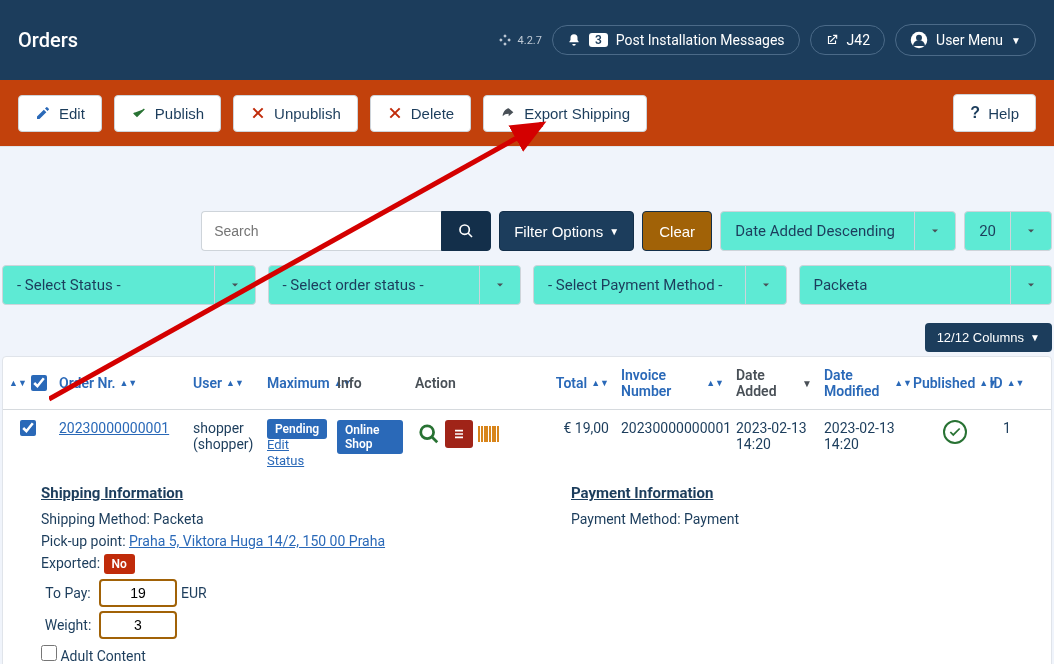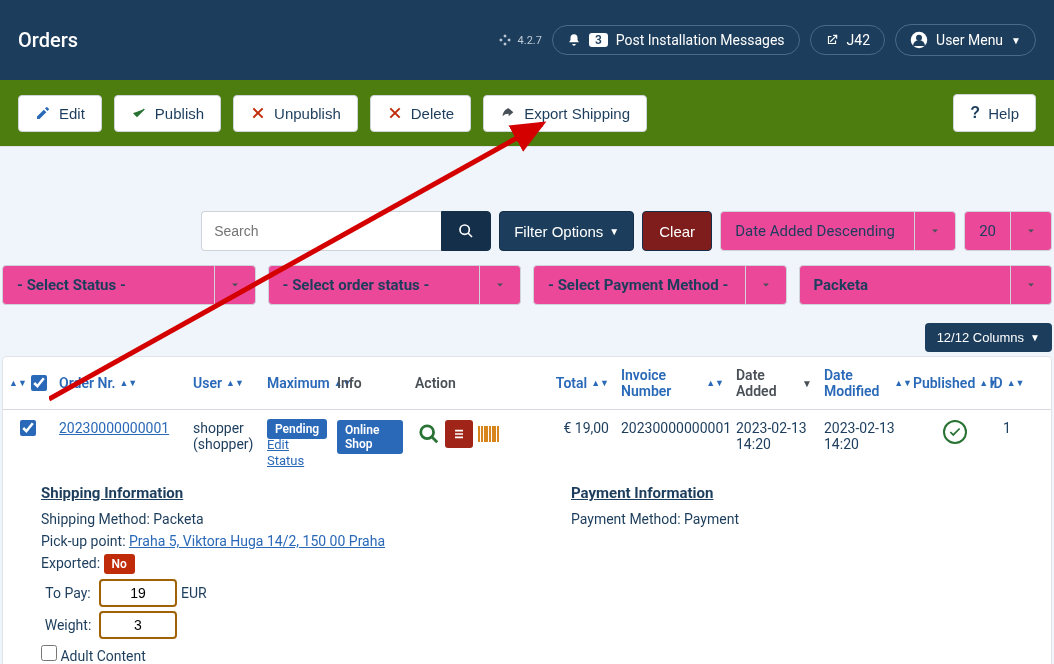--- a/index.html
+++ b/index.html
@@ -3,37 +3,37 @@
 <meta charset="utf-8">
 <style>
 * { box-sizing: border-box; margin: 0; padding: 0; }
 body { font-family: -apple-system, BlinkMacSystemFont, "Segoe UI", Roboto, Arial, sans-serif; font-size: 14px; background: #f0f4fb; color: #1c3d5c; width: 1054px; height: 664px; overflow: hidden; }
 .topbar { background: #1c3d5c; color: #fff; padding: 24px 18px; display: flex; align-items: center; justify-content: space-between; }
 .topbar h1 { font-size: 20px; font-weight: 500; }
 .topbar-right { display: flex; gap: 10px; align-items: center; }
 .pill { border: 1px solid #4b6a88; border-radius: 20px; padding: 6px 14px; display: flex; align-items: center; gap: 8px; color: #fff; font-size: 14px; cursor: pointer; }
 .pill .badge { background: #fff; color: #1c3d5c; border-radius: 3px; padding: 0 6px; font-weight: 600; font-size: 12px; }
 .ver { color: #c0cbd6; font-size: 11px; display:flex; align-items:center; gap:6px;}
-.toolbar { background: #4d7c0f; border-bottom:1px solid #e0e4ea; padding: 14px 18px; display: flex; gap: 12px; align-items: center; }
+.toolbar { background: #c2410c; border-bottom:1px solid #e0e4ea; padding: 14px 18px; display: flex; gap: 12px; align-items: center; }
 .btn { border: 1px solid #ced4da; background: #fff; border-radius: 4px; padding: 9px 16px; font-size: 15px; display: inline-flex; align-items: center; gap: 8px; cursor: pointer; color: #1c3d5c; }
 .btn .ico { width: 16px; height: 16px; }
 .spacer { flex: 1; }
 .content { padding: 20px 2px; margin-top: 44px; }
 .filter-row1 { display: flex; gap: 8px; justify-content: flex-end; margin-bottom: 14px; align-items:stretch;}
 .search-g { display: flex; flex: 0 0 280px; }
 .search-g input { border: 1px solid #ced4da; border-right: none; border-radius: 4px 0 0 4px; padding: 10px 12px; font-size: 14px; width: 240px; color:#667; }
 .search-btn { border: 1px solid #132f4a; border-radius: 0 4px 4px 0; background: #132f4a; color: #fff; padding: 0 16px; display:flex;align-items:center;}
 .btn-dark { border:1px solid #132f4a; background:#1c3d5c; color:#fff; border-radius:4px; padding:10px 14px; font-size:15px; display:inline-flex; align-items:center; gap:6px;}
-.btn-darker { border:1px solid #132f4a; background:#7f1d1d; color:#fff; border-radius:4px; padding:10px 16px; font-size:15px;}
-.select-look { border:1px solid #ced4da; background:#ec4899; border-radius:4px; display:flex; align-items:center; min-width:200px;}
+.btn-darker { border:1px solid #132f4a; background:#a16207; color:#fff; border-radius:4px; padding:10px 16px; font-size:15px;}
+.select-look { border:1px solid #ced4da; background:#5eead4; border-radius:4px; display:flex; align-items:center; min-width:200px;}
 .select-look .txt{ padding:10px 14px; flex:1; font-size:15px; white-space:nowrap; overflow:hidden;}
 .select-look .ar{ border-left:1px solid #ced4da; padding:0 14px; height:100%; display:flex; align-items:center;}
 .sel-small{min-width:60px;}
 .filter-row2 { display:flex; gap:12px; margin-bottom:18px;}
-.filter-row2 .select-look{flex:1; min-width:0;font-weight:bold;}
+.filter-row2 .select-look{flex:1; min-width:0;}
 .cols-row{display:flex; justify-content:flex-end; margin-bottom:4px;}
 .cols-btn{background:#1c3d5c;color:#fff;border:none;border-radius:4px;padding:7px 12px;font-size:13px;display:flex;align-items:center;gap:6px;}
 .table {background:#fff; border:1px solid #e0e4ea; border-radius:4px; font-size:14px;width:100%;}
 .thead{display:flex;border-bottom:1px solid #d6dade;padding:10px 0;}
 .th,.td{padding:0 6px;display:flex;align-items:center;}
 .th{color:#2a69b8;font-weight:600;gap:4px;}
 .th.plain{color:#495057;}
 .sorticon{display:inline-flex;flex-direction:column;font-size:9px;line-height:7px;color:#2a69b8;}
 .col-cb{width:50px;justify-content:center;}
 .col-ord{width:134px;}

